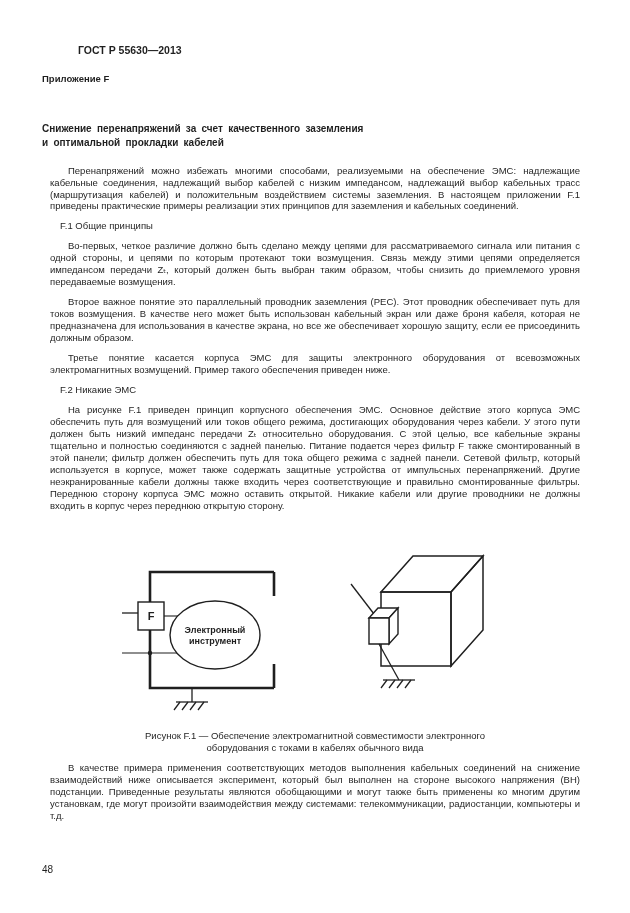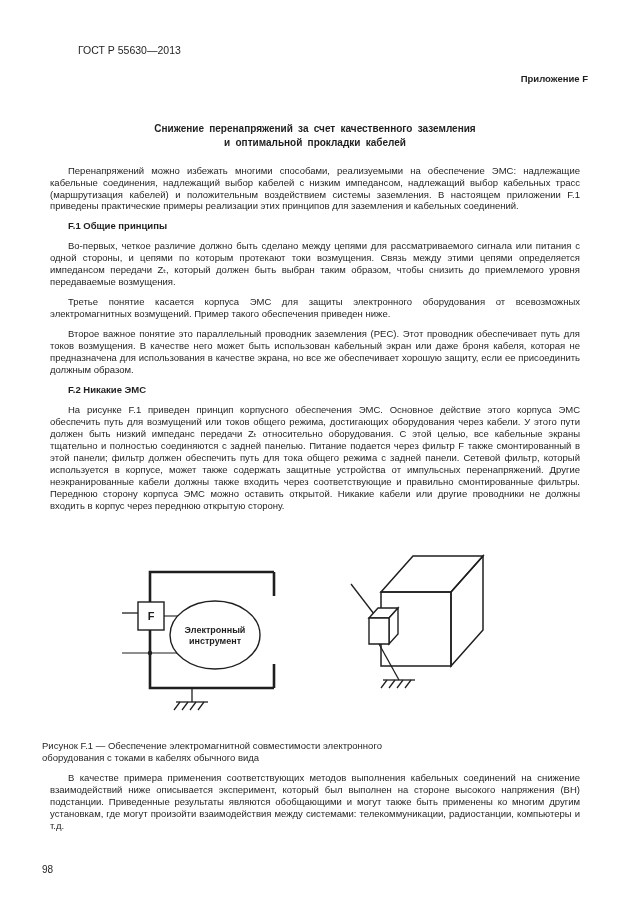--- a/index.html
+++ b/index.html
@@ -9,36 +9,36 @@
     position: relative;
     width: 630px; height: 913px;
     background: #ffffff;
     padding: 44px 42px 0 42px;
     overflow: hidden;
     font-family: "Liberation Sans", "DejaVu Sans", sans-serif;
     font-size: 9.5px;
     line-height: 1.26;
     color: #1f1f1f;
   }
-  .doc-code { font-weight: normal; font-size: 10.5px; margin-bottom: 16px; padding-left: 36px; }
-  .annex { text-align: right; margin-bottom: 36px; line-height: 1.3; }
+  .doc-code { font-weight: bold; font-size: 10.5px; margin-bottom: 16px; padding-left: 36px; }
+  .annex { text-align: left; margin-bottom: 36px; line-height: 1.3; }
   .annex-label { font-weight: bold; }
   .doc-title {
-    text-align: center; font-weight: bold; font-size: 10px;
+    text-align: left; font-weight: bold; font-size: 10px;
     white-space: pre-line; word-spacing: 2.5px; line-height: 1.45;
     margin: 0 0 14px 0;
   }
   p.body { margin: 8px; text-indent: 18px; text-align: justify; }
-  p.sec-heading { margin: 8px; text-indent: 18px; font-weight: bold; }
+  p.sec-heading { margin: 0; text-indent: 18px; font-weight: normal; }
   .figure-row {
     display: flex; justify-content: center; align-items: flex-start;
     gap: 52px; margin-top: 20px;
   }
   .fig-left { margin-top: 26px; }
-  .fig-caption { text-align: left; white-space: pre-line; margin-top: 22px; }
+  .fig-caption { text-align: center; white-space: pre-line; margin-top: 12px; }
   .after-figure { margin-top: 22px; }
   .page-number { position: absolute; left: 42px; bottom: 36px; font-size: 10px; }
   svg text { font-family: "Liberation Sans", "DejaVu Sans", sans-serif; }
 </style>
 </head>
 <body>
 
 <div class="page">
 
   <div class="doc-code">ГОСТ Р 55630—2013</div>
@@ -47,22 +47,22 @@
     <div class="annex-label">Приложение F</div>
   </div>
 
   <div class="doc-title">Снижение перенапряжений за счет качественного заземления
 и оптимальной прокладки кабелей</div>
 
   <p class="body">Перенапряжений можно избежать многими способами, реализуемыми на обеспечение ЭМС: надлежащие кабельные соединения, надлежащий выбор кабелей с низким импедансом, надлежащий выбор кабельных трасс (маршрутизация кабелей) и положительным воздействием системы заземления. В настоящем приложении F.1 приведены практические примеры реализации этих принципов для заземления и кабельных соединений.</p>
 
   <p class="sec-heading">F.1 Общие принципы</p>
   <p class="body">Во-первых, четкое различие должно быть сделано между цепями для рассматриваемого сигнала или питания с одной стороны, и цепями по которым протекают токи возмущения. Связь между этими цепями определяется импедансом передачи Zₜ, который должен быть выбран таким образом, чтобы снизить до приемлемого уровня передаваемые возмущения.</p>
+  <p class="body">Второе важное понятие это параллельный проводник заземления (PEC). Этот проводник обеспечивает путь для токов возмущения. В качестве него может быть использован кабельный экран или даже броня кабеля, которая не предназначена для использования в качестве экрана, но все же обеспечивает хорошую защиту, если ее присоединить должным образом.</p>
   <p class="body">Третье понятие касается корпуса ЭМС для защиты электронного оборудования от всевозможных электромагнитных возмущений. Пример такого обеспечения приведен ниже.</p>
-  <p class="body">Второе важное понятие это параллельный проводник заземления (PEC). Этот проводник обеспечивает путь для токов возмущения. В качестве него может быть использован кабельный экран или даже броня кабеля, которая не предназначена для использования в качестве экрана, но все же обеспечивает хорошую защиту, если ее присоединить должным образом.</p>
 
   <p class="sec-heading">F.2 Никакие ЭМС</p>
   <p class="body">На рисунке F.1 приведен принцип корпусного обеспечения ЭМС. Основное действие этого корпуса ЭМС обеспечить путь для возмущений или токов общего режима, достигающих оборудования через кабели. У этого пути должен быть низкий импеданс передачи Zₜ относительно оборудования. С этой целью, все кабельные экраны тщательно и полностью соединяются с задней панелью. Питание подается через фильтр F также смонтированный в этой панели; фильтр должен обеспечить путь для тока общего режима с задней панели. Сетевой фильтр, который используется в корпусе, может также содержать защитные  устройства от импульсных перенапряжений. Другие неэкранированные кабели должны также входить через соответствующие и правильно смонтированные фильтры. Переднюю сторону корпуса ЭМС можно оставить открытой. Никакие кабели или другие проводники не должны входить в корпус через переднюю открытую сторону.</p>
 
   <div class="figure-row">
 
     <svg class="fig-left" width="175" height="160" viewBox="0 0 175 160">
       <g stroke="#1f1f1f" fill="none">
         <line x1="0" y1="55" x2="16" y2="55" stroke-width="1.3"></line>
         <line x1="0" y1="95" x2="55" y2="95" stroke-width="1.2"></line>
@@ -107,15 +107,15 @@
       </g>
     </svg>
 
   </div>
 
   <div class="fig-caption">Рисунок F.1 — Обеспечение электромагнитной совместимости электронного
 оборудования с токами в кабелях обычного вида</div>
 
   <p class="body">В качестве примера применения соответствующих методов выполнения кабельных соединений на снижение взаимодействий ниже описывается эксперимент, который был выполнен на стороне высокого напряжения (ВН) подстанции. Приведенные результаты являются обобщающими и могут также быть применены ко многим другим установкам, где могут произойти взаимодействия между системами: телекоммуникации, радиостанции, компьютеры и т.д.</p>
 
-  <div class="page-number">98</div>
+  <div class="page-number">48</div>
 
 </div>
 
 </body></html>

